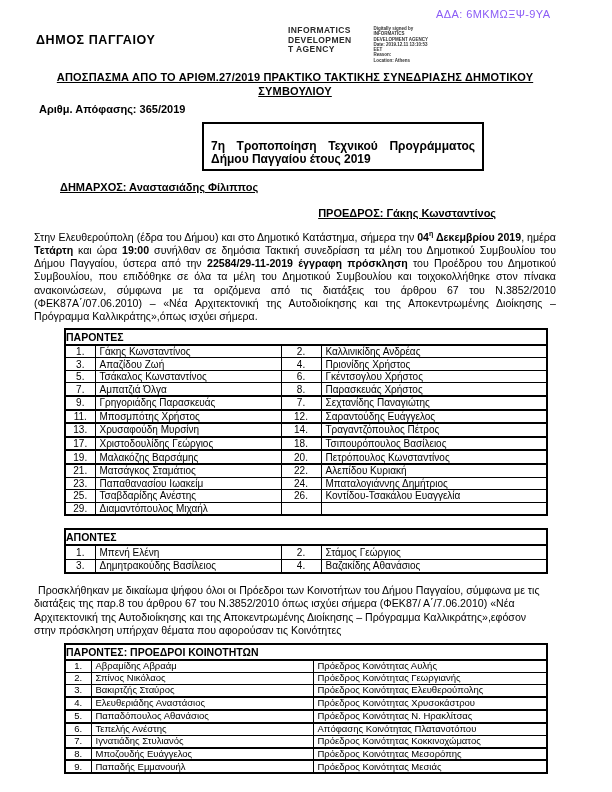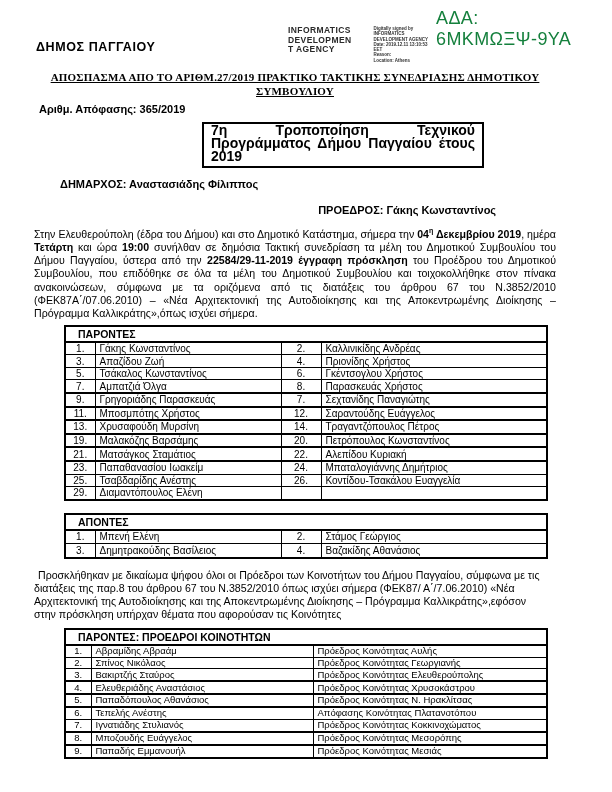--- a/index.html
+++ b/index.html
@@ -1,41 +1,41 @@
 <!DOCTYPE html>
 <html><head>
 <meta charset="utf-8">
 <style>
   html,body{margin:0;padding:0;background:#6b6b6b;}
   .page{position:relative;width:612px;height:792px;margin:0 auto;background:#ffffff;
         font-family:"Liberation Sans",sans-serif;color:#000;overflow:hidden;}
   
-  .org{position:absolute;left:36px;top:40px;font-weight:bold;font-size:12.5px;letter-spacing:.6px;}
-  .ada{position:absolute;left:436px;top:8px;font-size:18px;color:#15803d;letter-spacing:.4px;}
+  .org{position:absolute;left:36px;top:33px;font-weight:bold;font-size:12.5px;letter-spacing:.6px;}
+  .ada{position:absolute;left:436px;top:8px;font-size:11px;color:#8b5cf6;letter-spacing:.4px;}
   .stamp{position:absolute;left:288px;top:26px;display:flex;gap:22px;align-items:flex-start;}
   .stamp-agency{font-size:8.5px;font-weight:bold;color:#2a2a2a;line-height:9.5px;letter-spacing:.4px;}
   .stamp-sig{font-size:4.5px;line-height:5.3px;color:#333;font-weight:bold;width:78px;
              font-family:"Liberation Sans",sans-serif;}
   
   .content{position:absolute;left:34px;top:70px;width:522px;}
   .doc-title{font-weight:bold;font-size:11px;line-height:14px;text-align:center;
-             text-decoration:underline;letter-spacing:.2px;font-family:Liberation Serif, serif;}
+             text-decoration:underline;letter-spacing:.2px;}
   .decision{font-weight:bold;font-size:11px;margin:5px 0 0 5px;}
-  .subject-box{margin:7px 0 0 168px;width:264px;border:2px solid #000;padding:0 7px 3px 7px;
-               font-weight:bold;font-size:14px;line-height:13px;text-align:justify;}
-  .officials{display:flex;font-weight:bold;font-size:11px;margin-top:10px;}
+  .subject-box{margin:7px 0 0 168px;width:264px;border:2px solid #000;padding:16px 7px 3px 7px;
+               font-weight:bold;font-size:12px;line-height:13px;text-align:justify;}
+  .officials{display:flex;font-weight:bold;font-size:11px;margin-top:10px;text-decoration:underline;}
   .officials .mayor{margin-left:26px;}
   .officials .president{margin-left:60px;margin-top:26px;}
   .para{font-size:10.6px;line-height:13.3px;text-align:justify;margin-top:8px;}
   .para2{margin-top:0;text-indent:10px;text-align:left;}
   .para3{margin-top:10px;text-indent:4px;text-align:left;width:508px;}
   
   table{border-collapse:collapse;margin:4px 0 0 30px;width:484px;border:2px solid #000;
         table-layout:fixed;}
-  th{font-size:10.5px;text-align:left;padding:1px 12px;border:1px solid #000;
+  th{font-size:10.5px;text-align:left;padding:1px 0;border:1px solid #000;
      border-bottom:2px solid #000;}
   td{font-size:10px;border:1px solid #000;padding:0 4px;height:11.6px;line-height:11px;
      white-space:nowrap;overflow:hidden;}
   .c-num{text-align:center;padding:0 1px;}
   .tbl-absent{margin-top:12px;}
   .tbl-absent td{height:12.4px;}
   .tbl-presidents{margin-top:6px;}
   .tbl-presidents td{font-size:9.5px;height:10.9px;line-height:10.5px;}
   .tbl-presidents th{font-size:10.5px;}
   
@@ -139,20 +139,26 @@
             <td class="c-num">12.</td>
             <td class="c-name">Σαραντούδης Ευάγγελος</td>
           </tr>
           <tr>
             <td class="c-num">13.</td>
             <td class="c-name">Χρυσαφούδη Μυρσίνη</td>
             <td class="c-num">14.</td>
             <td class="c-name">Τραγαντζόπουλος Πέτρος</td>
           </tr>
           <tr>
+            <td class="c-num">17.</td>
+            <td class="c-name">Χριστοδουλίδης Γεώργιος</td>
+            <td class="c-num">18.</td>
+            <td class="c-name">Τσιπουρόπουλος Βασίλειος</td>
+          </tr>
+          <tr>
             <td class="c-num">19.</td>
             <td class="c-name">Μαλακόζης Βαρσάμης</td>
             <td class="c-num">20.</td>
             <td class="c-name">Πετρόπουλος Κωνσταντίνος</td>
           </tr>
           <tr>
             <td class="c-num">21.</td>
             <td class="c-name">Ματσάγκος Σταμάτιος</td>
             <td class="c-num">22.</td>
             <td class="c-name">Αλεπίδου Κυριακή</td>
@@ -164,21 +170,21 @@
             <td class="c-name">Μπαταλογιάννης Δημήτριος</td>
           </tr>
           <tr>
             <td class="c-num">25.</td>
             <td class="c-name">Τσαβδαρίδης Ανέστης</td>
             <td class="c-num">26.</td>
             <td class="c-name">Κοντίδου-Τσακάλου Ευαγγελία</td>
           </tr>
           <tr>
             <td class="c-num">29.</td>
-            <td class="c-name">Διαμαντόπουλος Ελένη</td>
+            <td class="c-name">Διαμαντόπουλος Μιχαήλ</td>
             <td class="c-num"></td>
             <td class="c-name"></td>
           </tr>
         </tbody>
     </table>
 
     <table class="tbl-absent">
       <colgroup>
           <col style="width:30px">
           <col style="width:186px">

